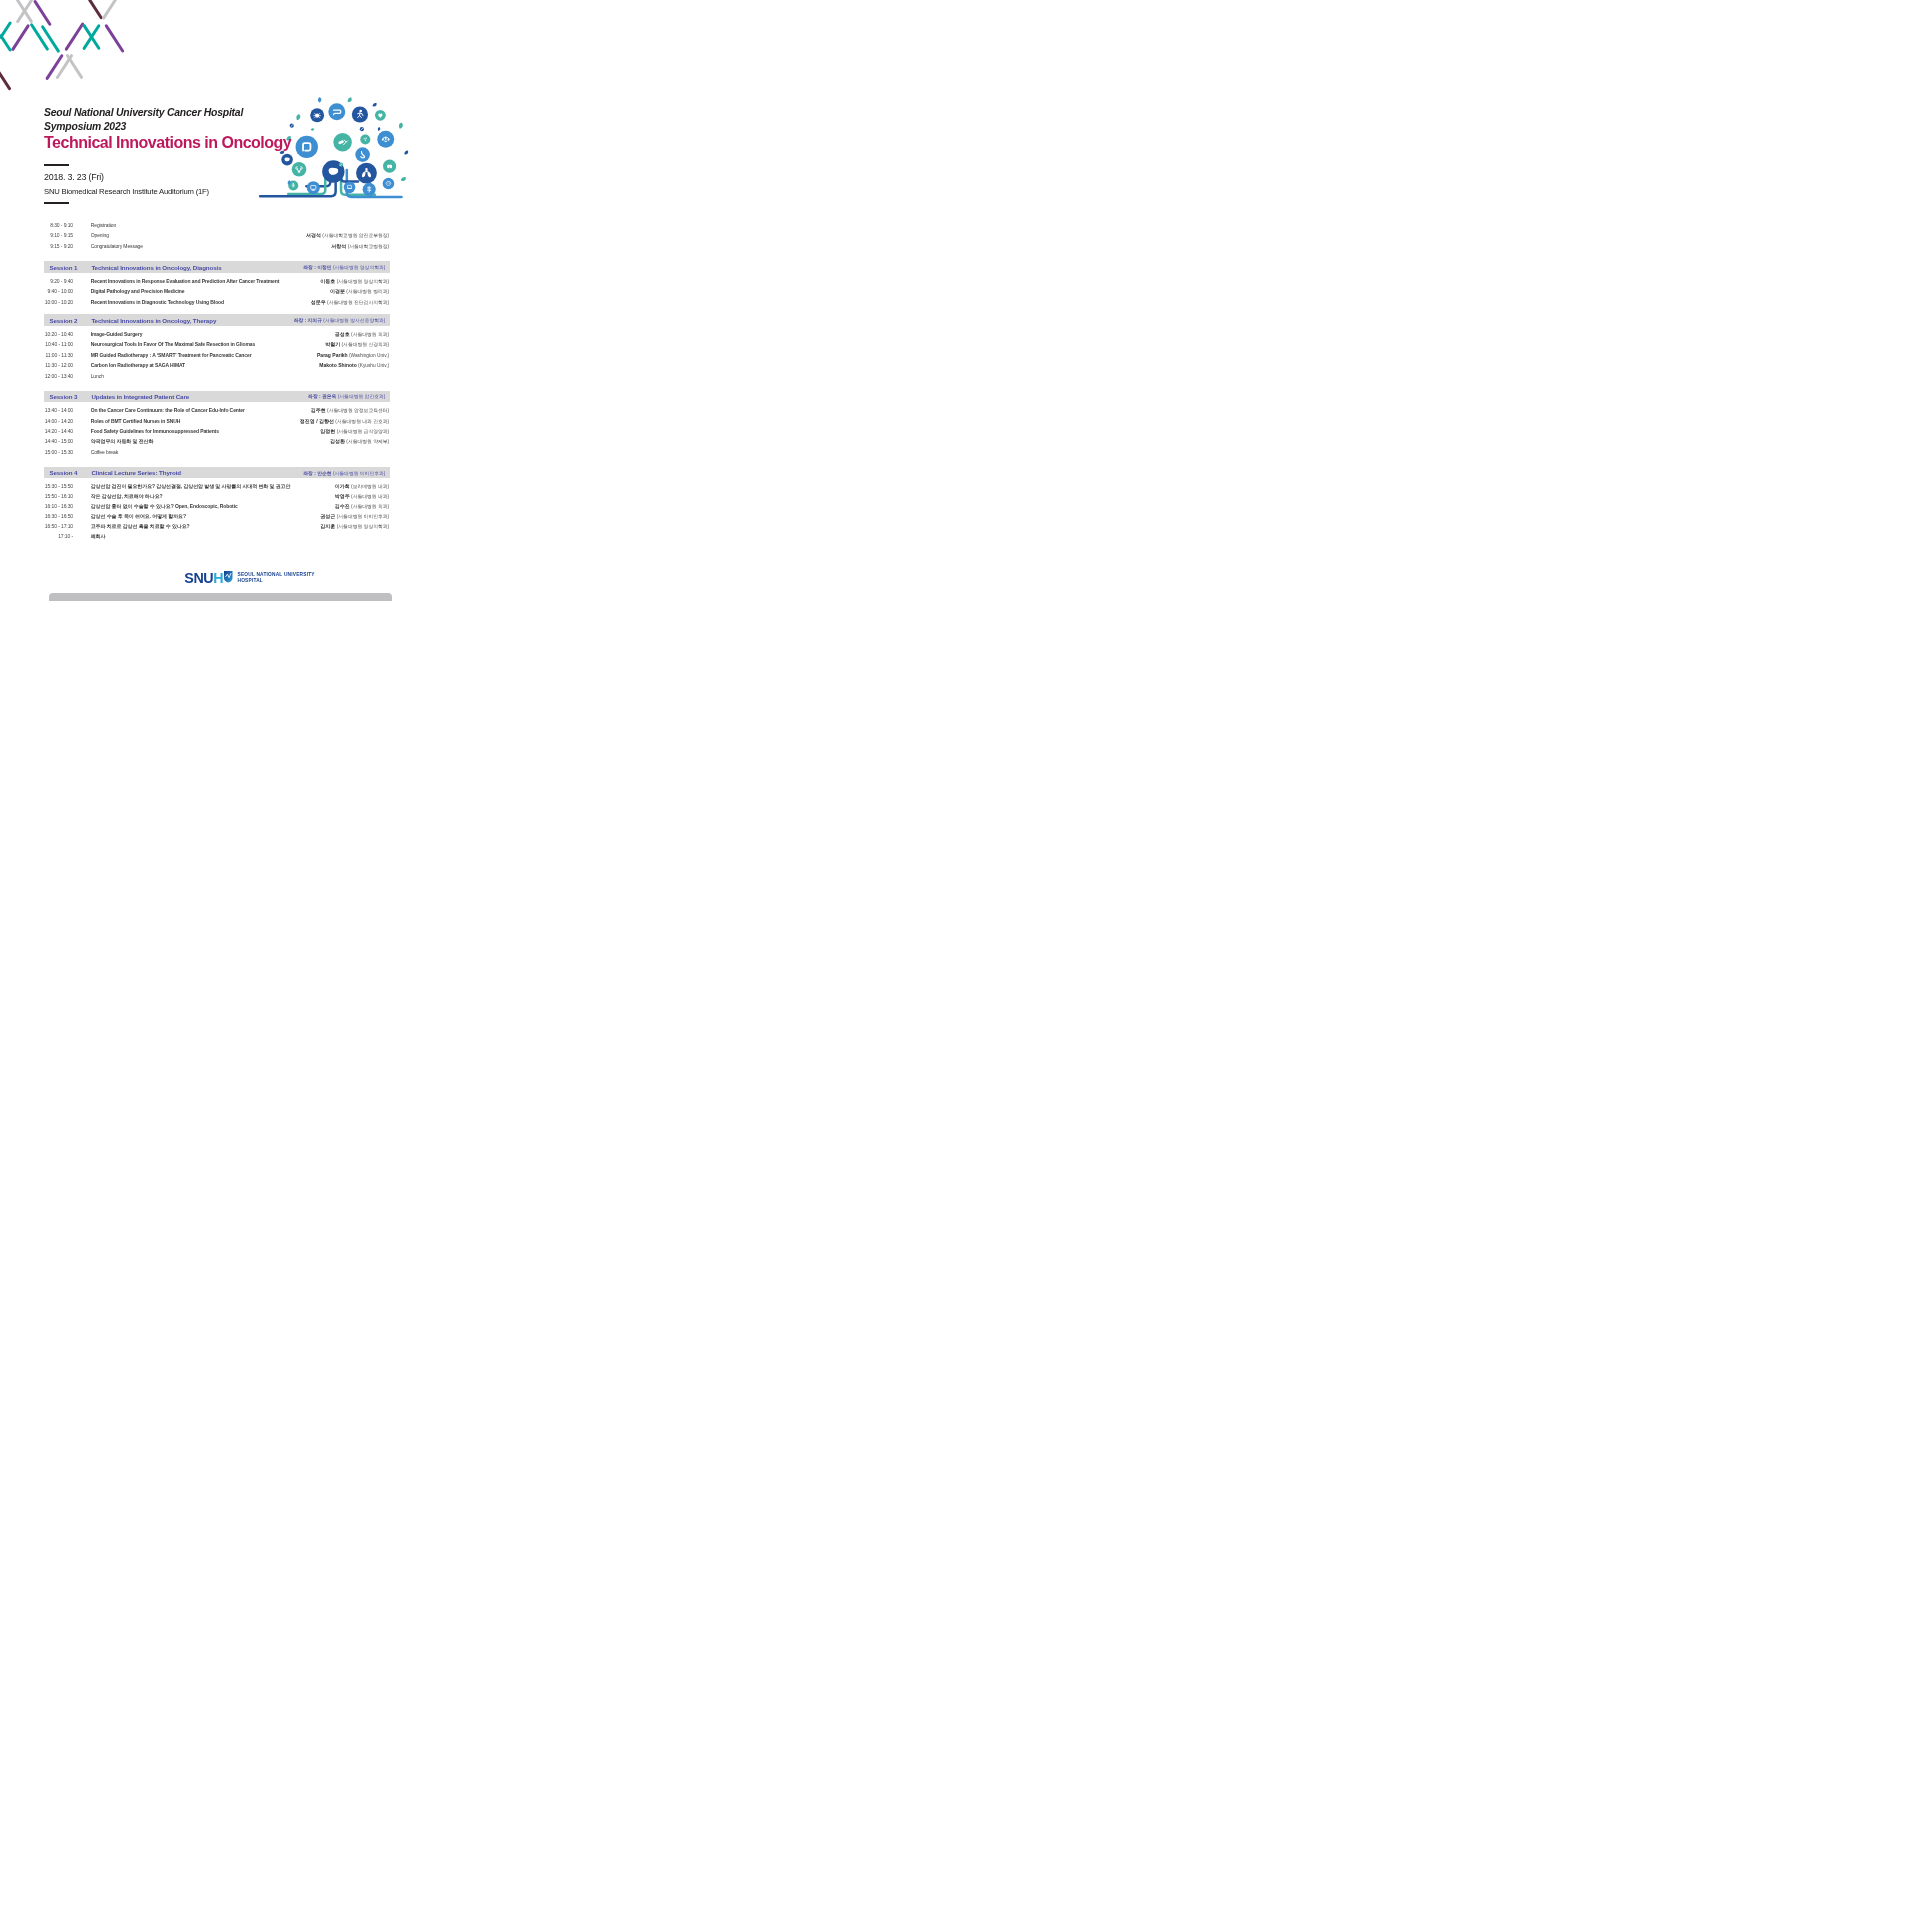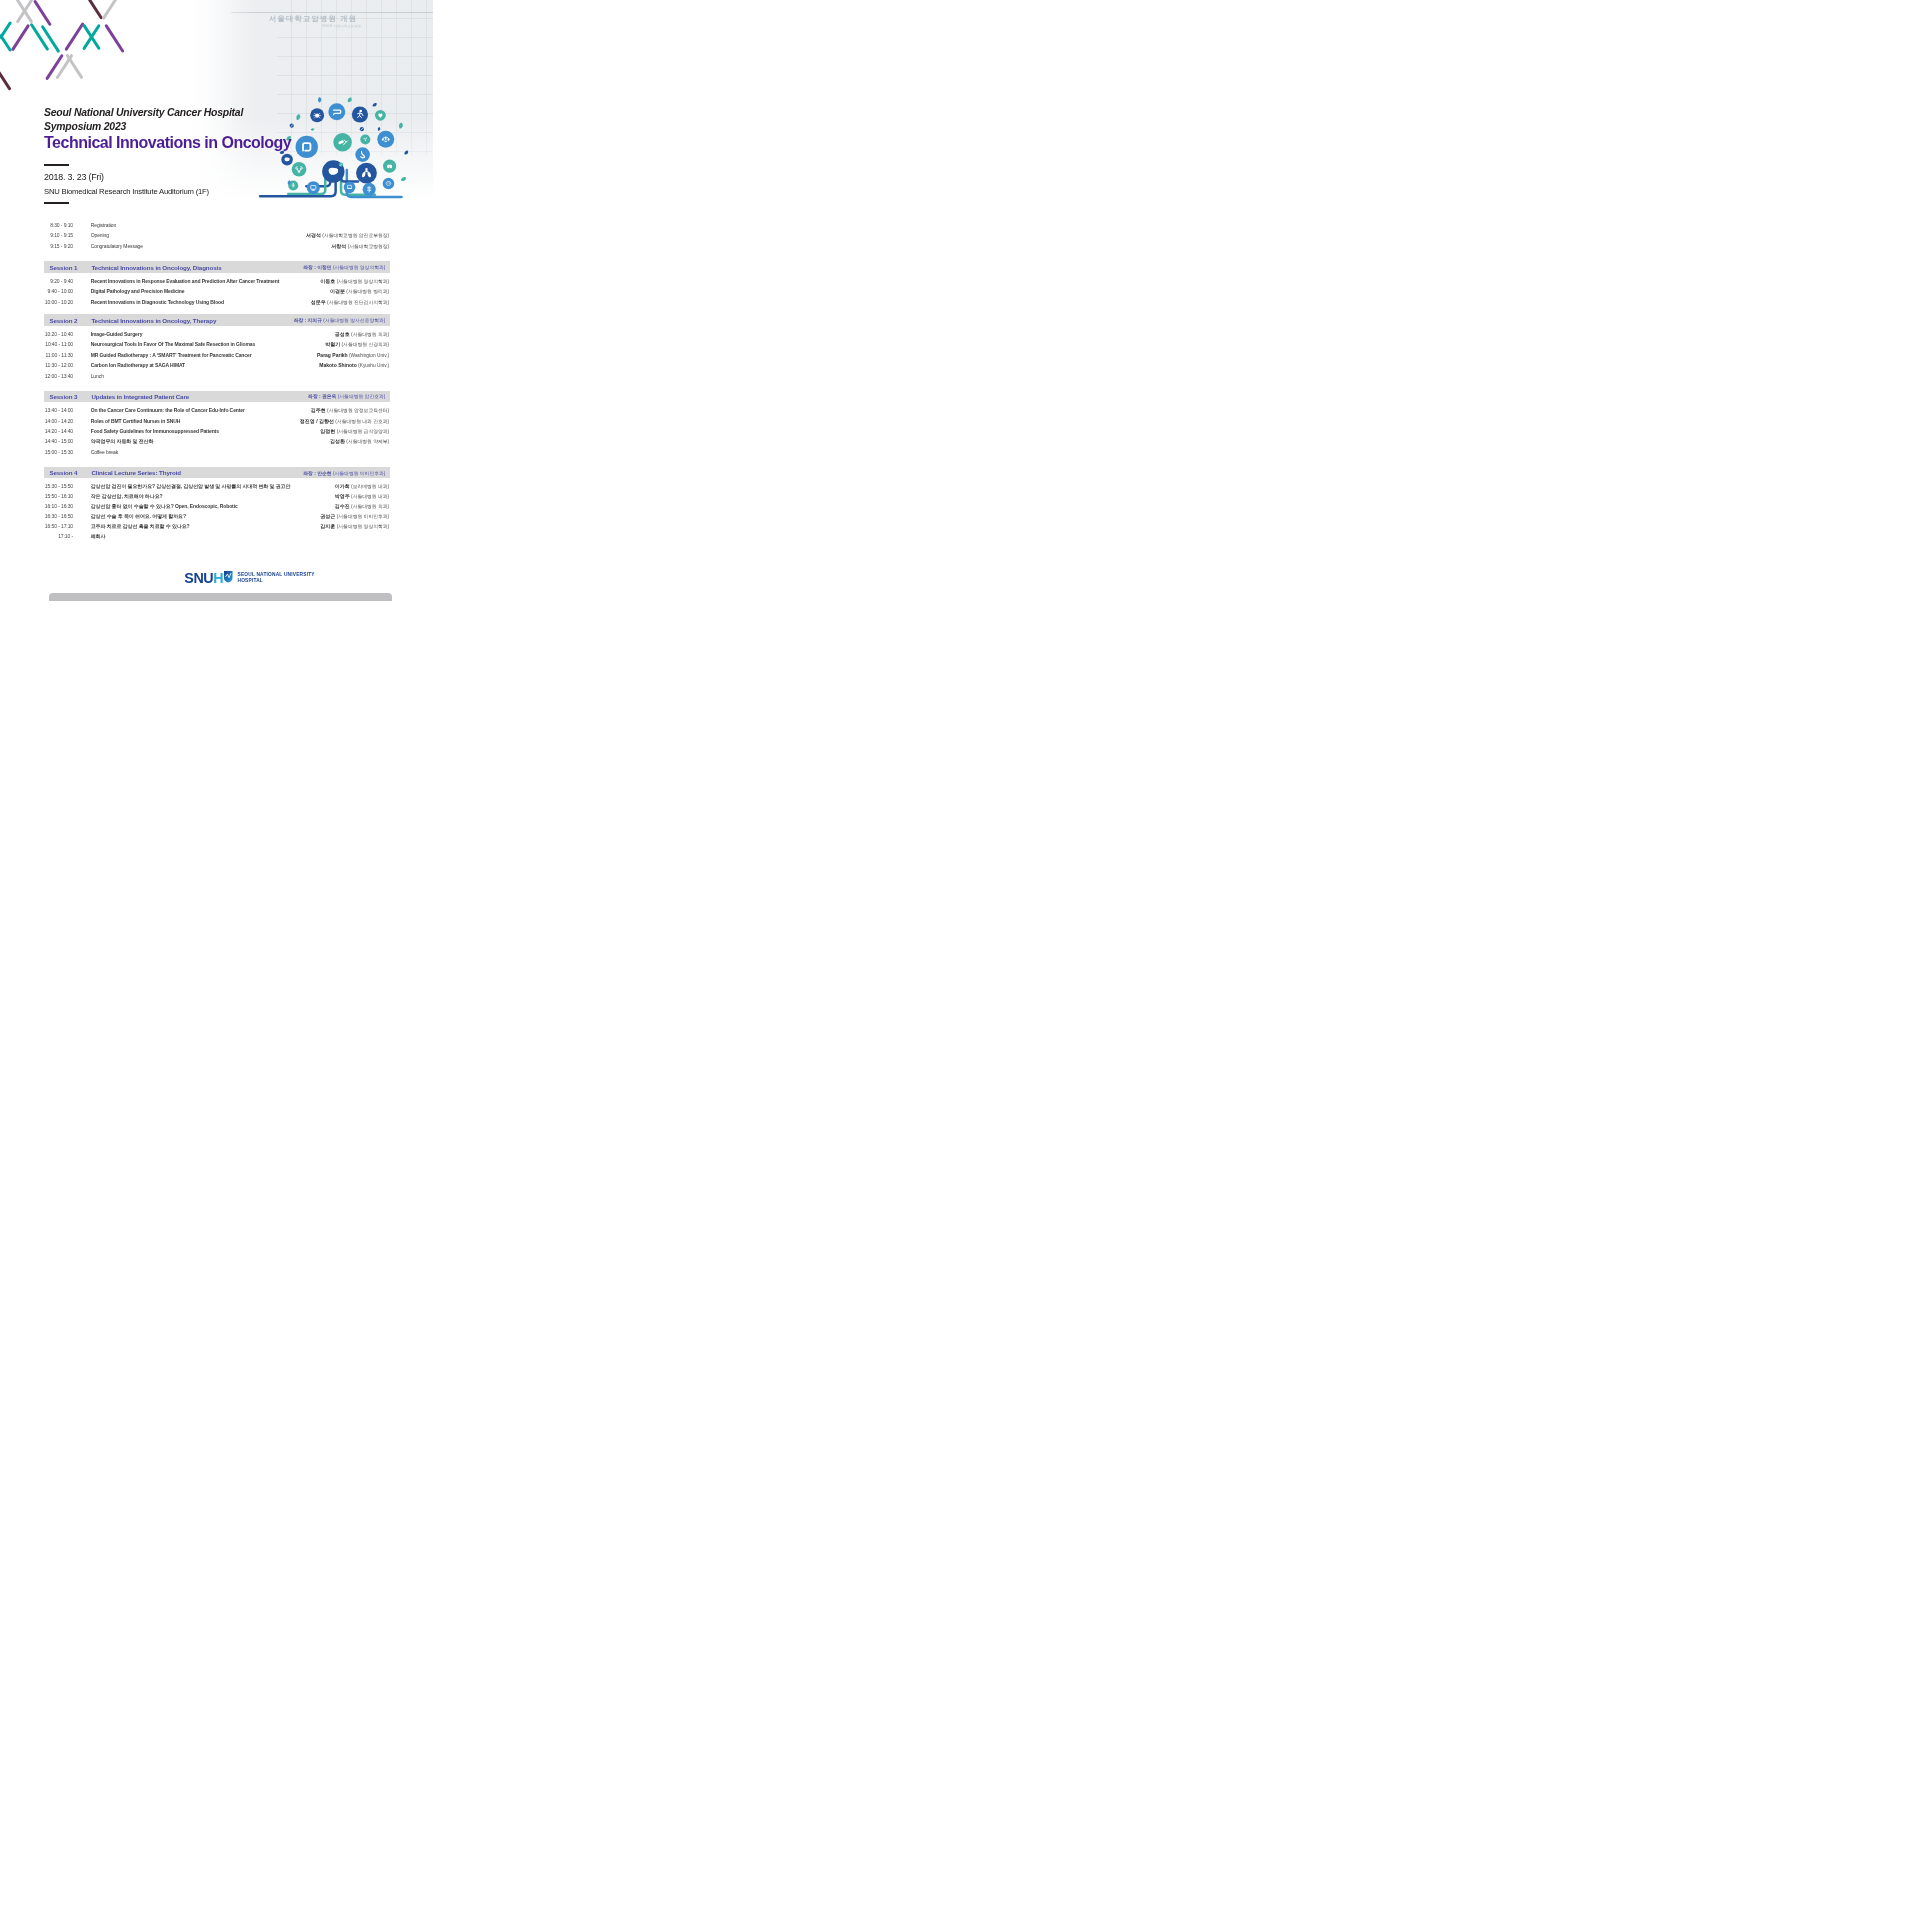--- a/index.html
+++ b/index.html
@@ -24,21 +24,21 @@
   .ph-snuh{position:absolute;left:141px;top:24px;font-size:3.1px;color:#BCC4CB;letter-spacing:0.4px;}
   .ph-fade-b{position:absolute;left:0;bottom:0;width:100%;height:46%;
      background:linear-gradient(180deg,rgba(255,255,255,0),#ffffff 85%);}
   .ph-fade-l{position:absolute;left:0;top:0;width:30%;height:100%;
      background:linear-gradient(90deg,#ffffff,rgba(255,255,255,0));}
 
   
   .subtitle{position:absolute;left:44px;top:106px;font-size:10.4px;line-height:14px;font-weight:700;
      font-style:italic;color:#242022;letter-spacing:-0.2px;}
   .main-title{position:absolute;left:44px;top:134px;font-size:16px;font-weight:800;
-     color:#4c1d95;letter-spacing:-0.5px;}
+     color:#be185d;letter-spacing:-0.5px;}
   .dash{position:absolute;width:25.4px;height:1.9px;background:#242022;}
   #dash1{left:44px;top:164px;} #dash2{left:44px;top:202px;}
   .date{position:absolute;left:44px;top:172px;font-size:8.9px;font-weight:400;color:#242022;letter-spacing:-0.2px;}
   .venue{position:absolute;left:44px;top:187px;font-size:7.7px;color:#242022;letter-spacing:-0.2px;}
 
   
   .content{position:absolute;left:44px;top:222px;width:346px;}
   .row{display:flex;align-items:baseline;height:10.4px;}
   .rows{padding:5px 0.8px 2.3px 0;}
   .rows.tight .row{height:10px;}
@@ -85,29 +85,20 @@
     <div class="bar c-purple" style="left:73px;top:20.4px;height:33px;transform:rotate(33deg)"></div>
     <div class="bar c-teal" style="left:90px;top:22px;height:30px;transform:rotate(33deg)"></div>
     <div class="bar c-teal" style="left:90px;top:22px;height:30px;transform:rotate(-33deg)"></div>
     <div class="bar c-purple" style="left:113px;top:22.3px;height:33px;transform:rotate(-33deg)"></div>
     <div class="bar c-purple" style="left:53px;top:52px;height:30px;transform:rotate(33deg)"></div>
     <div class="bar c-gray" style="left:63px;top:52px;height:29px;transform:rotate(33deg)"></div>
     <div class="bar c-gray" style="left:73px;top:52px;height:29px;transform:rotate(-33deg)"></div>
     <div class="bar c-maroon" style="left:1.7px;top:67px;height:25px;transform:rotate(-33deg)"></div>
   </div>
 
-  <div class="photo">
-    <div class="ph-bg"></div>
-    <div class="ph-win"></div>
-    <div class="ph-roof"></div>
-    <div class="ph-banner">서울대학교암병원 개원</div>
-    <div class="ph-snuh">SNUH 서울대학교암병원</div>
-    <div class="ph-fade-b"></div>
-    <div class="ph-fade-l"></div>
-  </div>
 
   <svg style="position:absolute;left:247px;top:94px" width="185" height="110" viewBox="640 245 480 285">
     <defs>
       <symbol id="s-leaf" viewBox="0 0 12 12">
           <path d="M1 11 Q0 2 8 1 Q12 8 5 11 Q2 12 1 11 Z"></path>
         </symbol>
       <symbol id="s-crab" viewBox="0 0 32 32">
           <circle cx="16" cy="17" r="6" fill="#fff"></circle>
           <path d="M8 10 L12 14 M24 10 L20 14 M6 17 H10 M22 17 H26 M8 24 L12 20 M24 24 L20 20" stroke="#fff" stroke-width="2" stroke-linecap="round"></path>
         </symbol>

